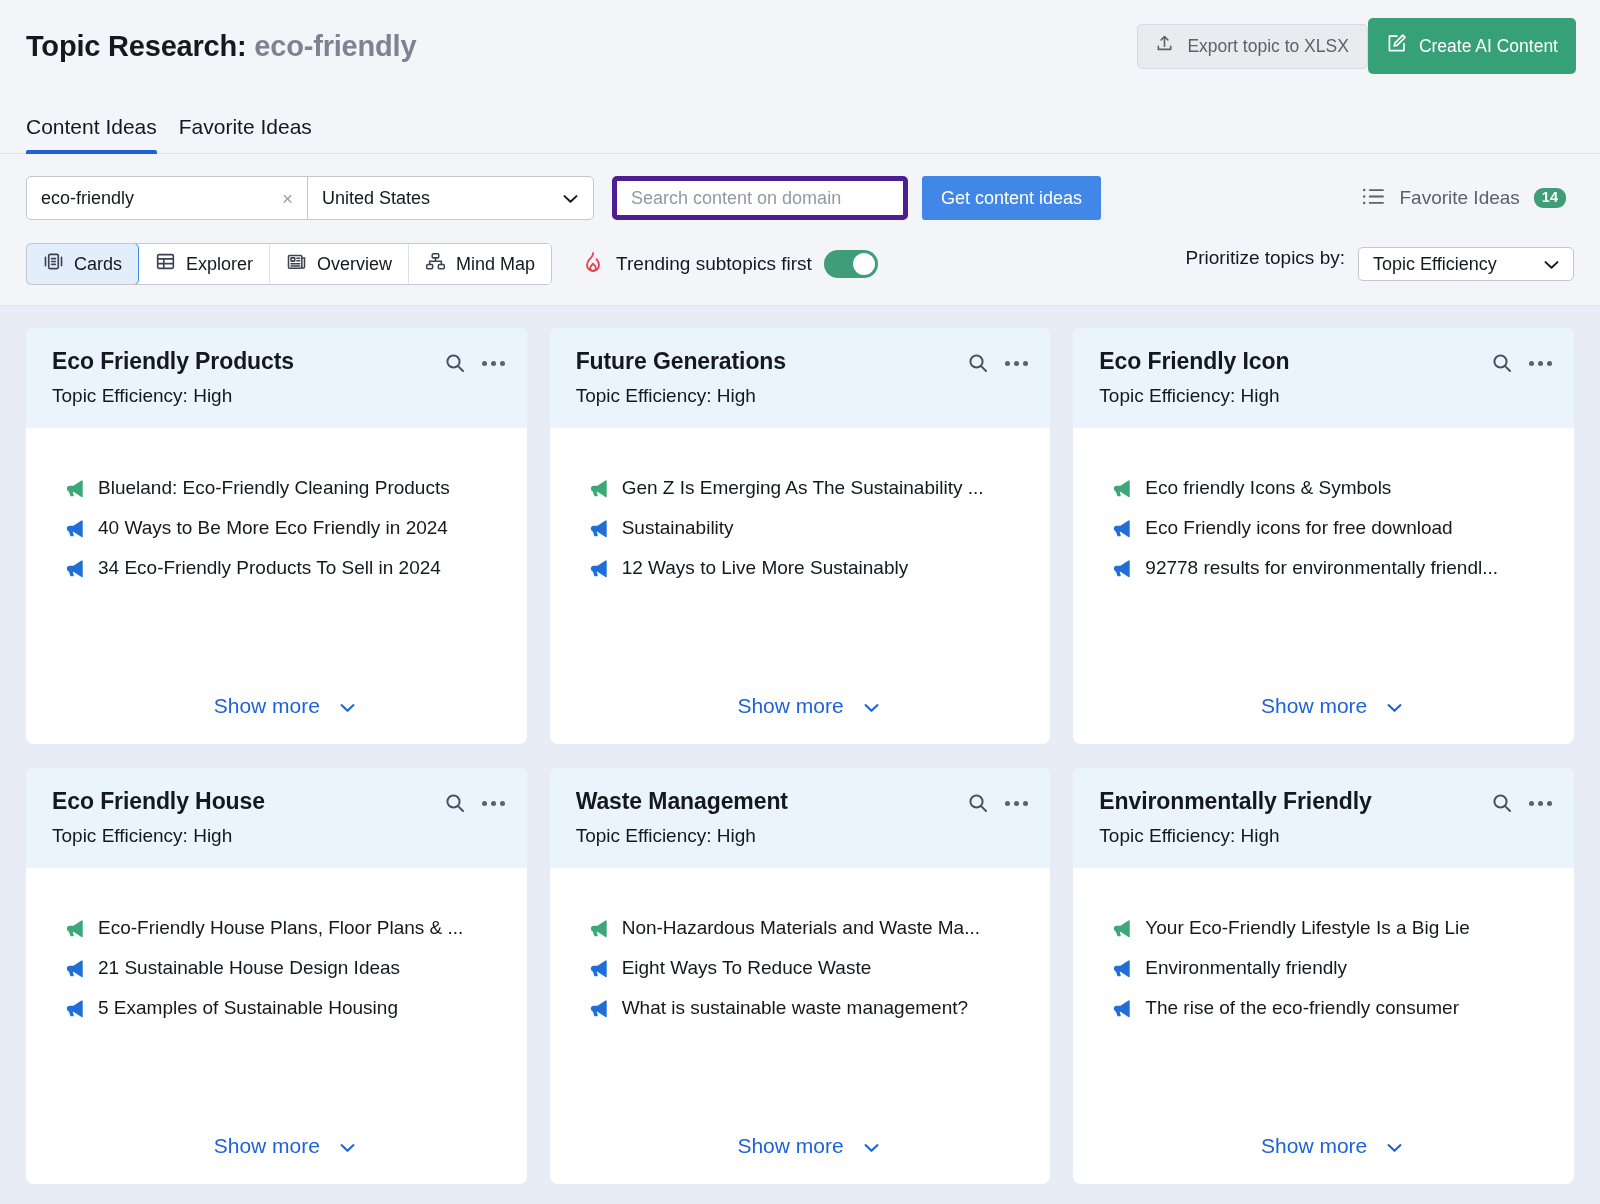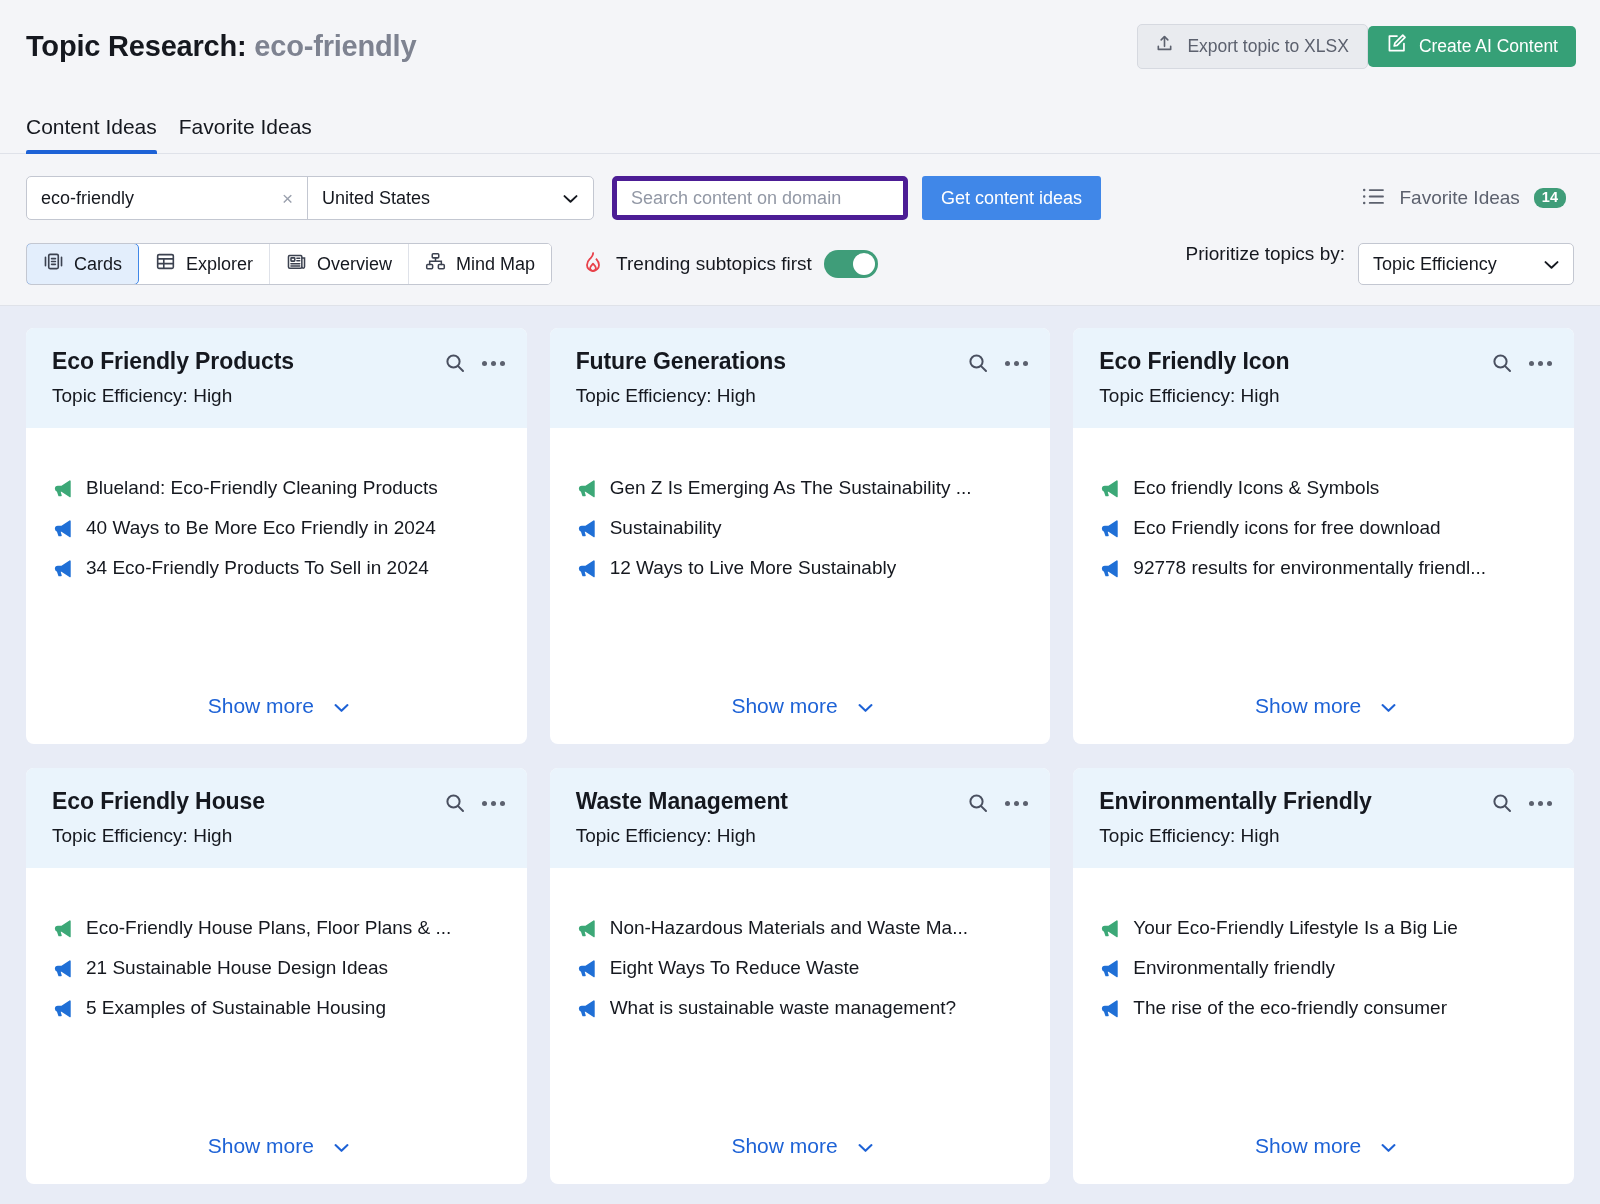--- a/index.html
+++ b/index.html
@@ -53,21 +53,21 @@
     font-size: 17.5px;
     color: #5c616e;
     cursor: pointer;
     white-space: nowrap;
   }
 
   .btn-create {
     display: flex;
     align-items: center;
     gap: 12px;
-    height: 41px;
+    height: 56px;
     padding: 0 18px;
     background: #36a077;
     border: none;
     border-radius: 5px;
     font-size: 17.5px;
     color: #ffffff;
     cursor: pointer;
     white-space: nowrap;
   }
 
@@ -269,21 +269,21 @@
     display: flex;
     align-items: flex-start;
     gap: 13px;
   }
   .prioritize-label {
     font-size: 19px;
     color: #15181f;
     white-space: nowrap;
   }
   .prioritize-select {
-    height: 42px;
+    height: 34px;
     min-width: 216px;
     border: 1px solid #c3c7d1;
     border-radius: 5px;
     background: #ffffff;
     display: flex;
     align-items: center;
     justify-content: space-between;
     padding: 0 14px;
     font-size: 18px;
     color: #15181f;
@@ -346,21 +346,21 @@
   }
 
   .card-eff {
     margin-top: 11px;
     font-size: 19px;
     color: #15181f;
   }
 
   .card-body {
     flex: 1;
-    padding: 40px 22px 0 26px;
+    padding: 40px 22px 0 38px;
     display: flex;
     flex-direction: column;
   }
   .idea-list { list-style: none; }
   .idea-item {
     display: flex;
     align-items: center;
     gap: 13px;
     font-size: 19px;
     color: #15181f;

